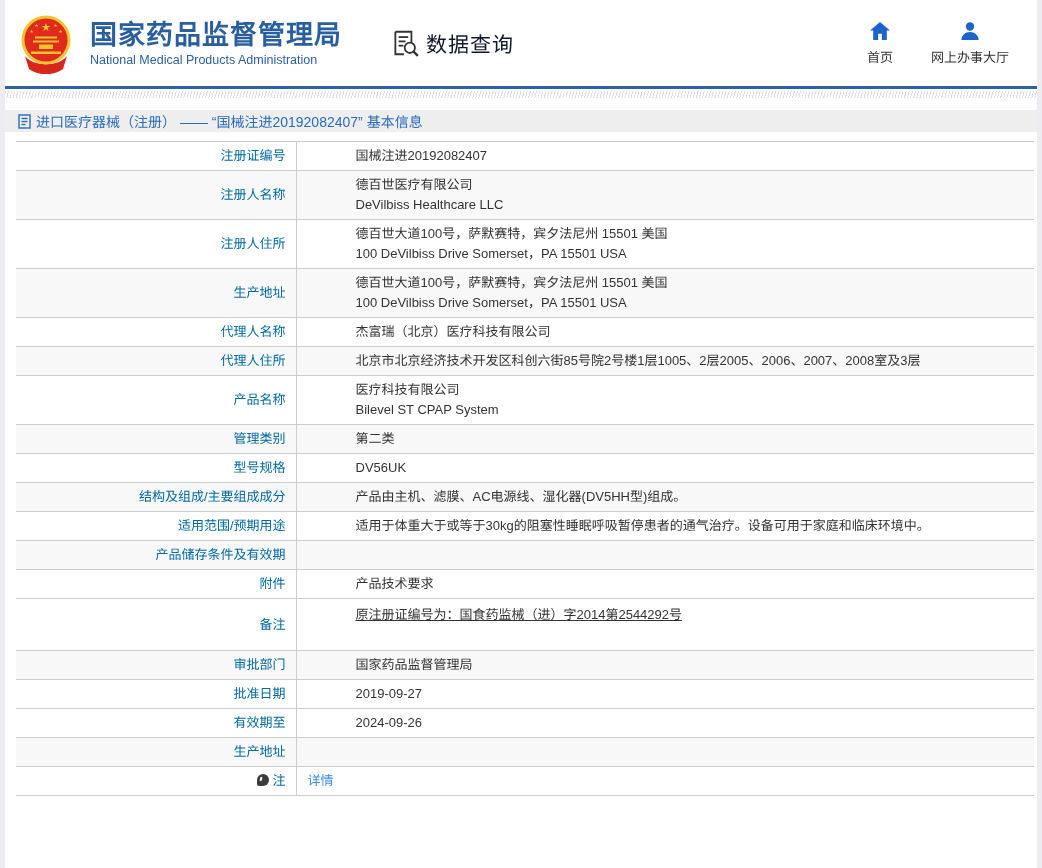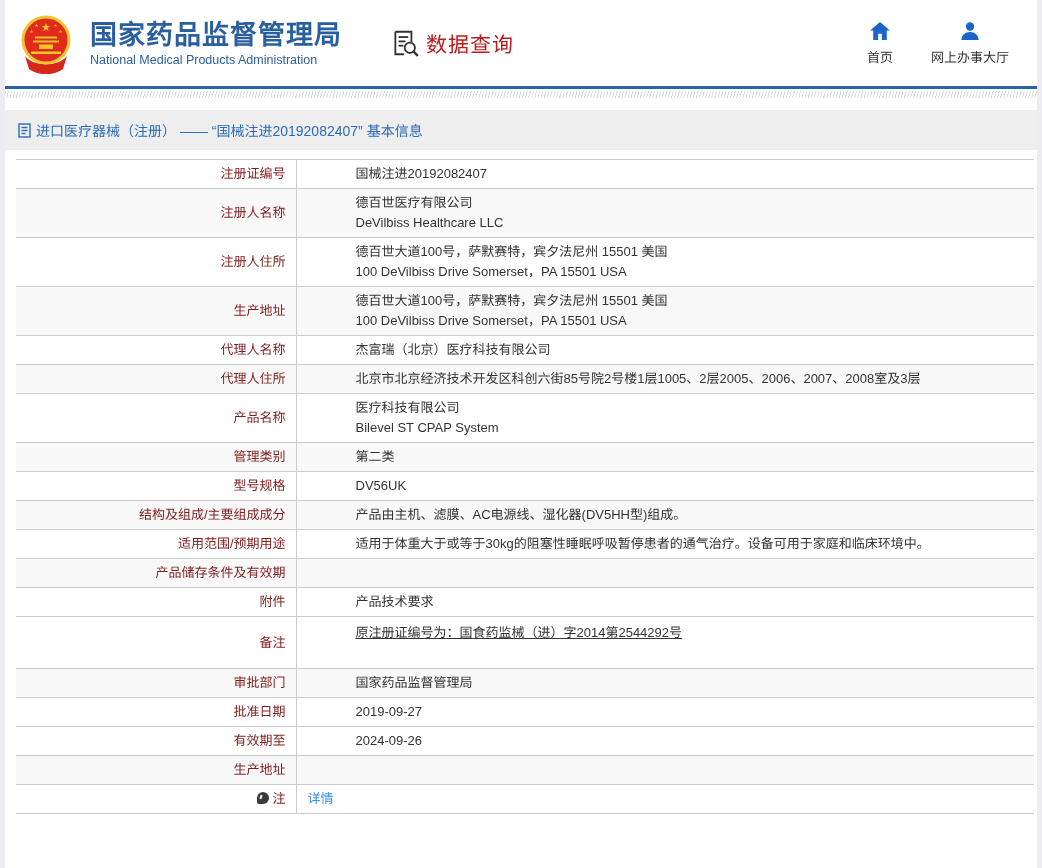--- a/index.html
+++ b/index.html
@@ -26,60 +26,60 @@
   .brand-text { margin-left:13px; }
   .brand-title {
     font-size:27px; font-weight:bold; color:#2a5f9f; letter-spacing:1px;
     line-height:30px;
   }
   .brand-sub { font-size:12.5px; color:#2a5f9f; margin-top:3px; }
   .data-query {
     display:flex; align-items:center; margin-left:48px; cursor:pointer;
   }
   .data-query svg { margin-right:6px; }
-  .data-query-label { font-size:21px; color:#b91c1c; letter-spacing:1px; }
+  .data-query-label { font-size:21px; color:#0f172a; letter-spacing:1px; }
   .header-nav {
     margin-left:auto; display:flex; gap:38px; padding-right:28px;
   }
   .nav-item {
     display:flex; flex-direction:column; align-items:center;
     text-decoration:none; cursor:pointer;
   }
   .nav-label { font-size:13px; color:#333; margin-top:6px; }
   
   .top-rule { height:3px; background:#2c62a6; }
   .top-rule-gap { height:2px; background:#fff; }
   .hatch-band {
     height:7px;
     background:repeating-linear-gradient(105deg,#d9dfe8 0 1px,#ffffff 1px 3px);
   }
   
   .breadcrumb-bar {
     margin-top:12px;
-    height:40px;
+    height:22px;
     background:#eeeeee;
     display:flex; align-items:center;
     padding-left:13px;
   }
   .breadcrumb-bar svg { margin-right:5px; flex:none; }
   .breadcrumb-text { font-size:14px; color:#2b6cb8; }
   
   main { padding:9px 3px 0 11px; }
   table.info-table {
     width:100%;
     border-collapse:collapse;
     font-size:13px;
   }
   table.info-table tr { border-top:1px solid #ccc; border-bottom:1px solid #ccc; }
   table.info-table tr.alt { background:#f8f8f8; }
   td.label-cell {
     width:280px;
     text-align:right;
     vertical-align:middle;
-    color:#7f1d1d;
+    color:#0369a1;
     padding:4px 10px 4px 4px;
     border-right:1px solid #ccc;
     line-height:20px;
     white-space:nowrap;
   }
   td.value-cell {
     padding:4px 8px 4px 11px;
     color:#333;
     line-height:20px;
   }

